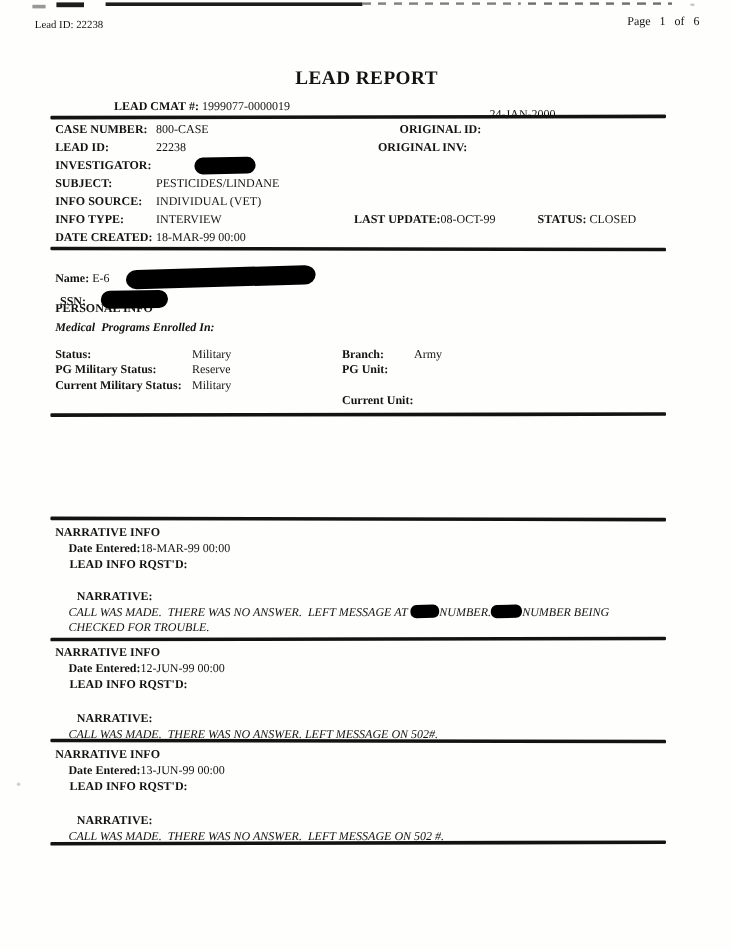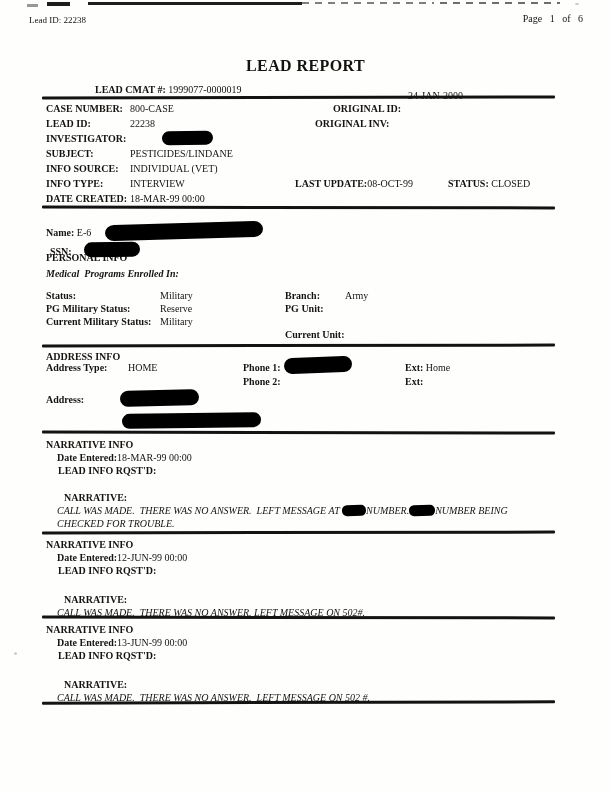--- a/index.html
+++ b/index.html
@@ -114,36 +114,20 @@
     <div class="abs b" style="left:243px;top:92px;">PG Unit:</div>
 
     <div class="abs b" style="left:4px;top:105px;">Current Military Status:</div>
     <div class="abs" style="left:118px;top:105px;">Military</div>
 
     <div class="abs b" style="left:243px;top:118px;">Current Unit:</div>
   </section>
 
   <div class="rule r3" style="top:344px;transform:rotate(-.1deg);"></div>
 
-  <section style="top:349px;height:82px;">
-    <div class="abs b" style="left:4px;top:2px;">ADDRESS INFO</div>
-    <div class="abs b" style="left:4px;top:13px;">Address Type:</div>
-    <div class="abs" style="left:86px;top:13px;">HOME</div>
-    <div class="abs b" style="left:201px;top:13px;">Phone 1:</div>
-    <div class="redact" style="left:242px;top:8px;width:68px;height:16px;border-radius:9px;transform:rotate(-2deg);"></div>
-    <div class="abs" style="left:363px;top:13px;">
-      <span class="b">Ext:</span>
-      <span>Home</span>
-    </div>
-    <div class="abs b" style="left:201px;top:27px;">Phone 2:</div>
-    <div class="abs b" style="left:363px;top:27px;">Ext:</div>
-    <div class="abs b" style="left:4px;top:45px;">Address:</div>
-    <div class="redact" style="left:78px;top:41px;width:79px;height:16px;border-radius:8px;transform:rotate(-1.4deg);"></div>
-    <div class="redact" style="left:80px;top:64px;width:139px;height:15px;border-radius:8px;transform:rotate(-.8deg);"></div>
-  </section>
 
   <div class="rule r2" style="top:431px;transform:rotate(.12deg);"></div>
 
   <section style="top:436px;height:92px;">
     <div class="abs b" style="left:4px;top:3px;">NARRATIVE INFO</div>
     <div class="abs" style="left:15px;top:16px;">
       <span class="b">Date Entered:</span><span>18-MAR-99 00:00</span>
     </div>
     <div class="abs b" style="left:16px;top:29px;">LEAD INFO RQST'D:</div>
     <div class="abs b" style="left:22px;top:56px;">NARRATIVE:</div>

